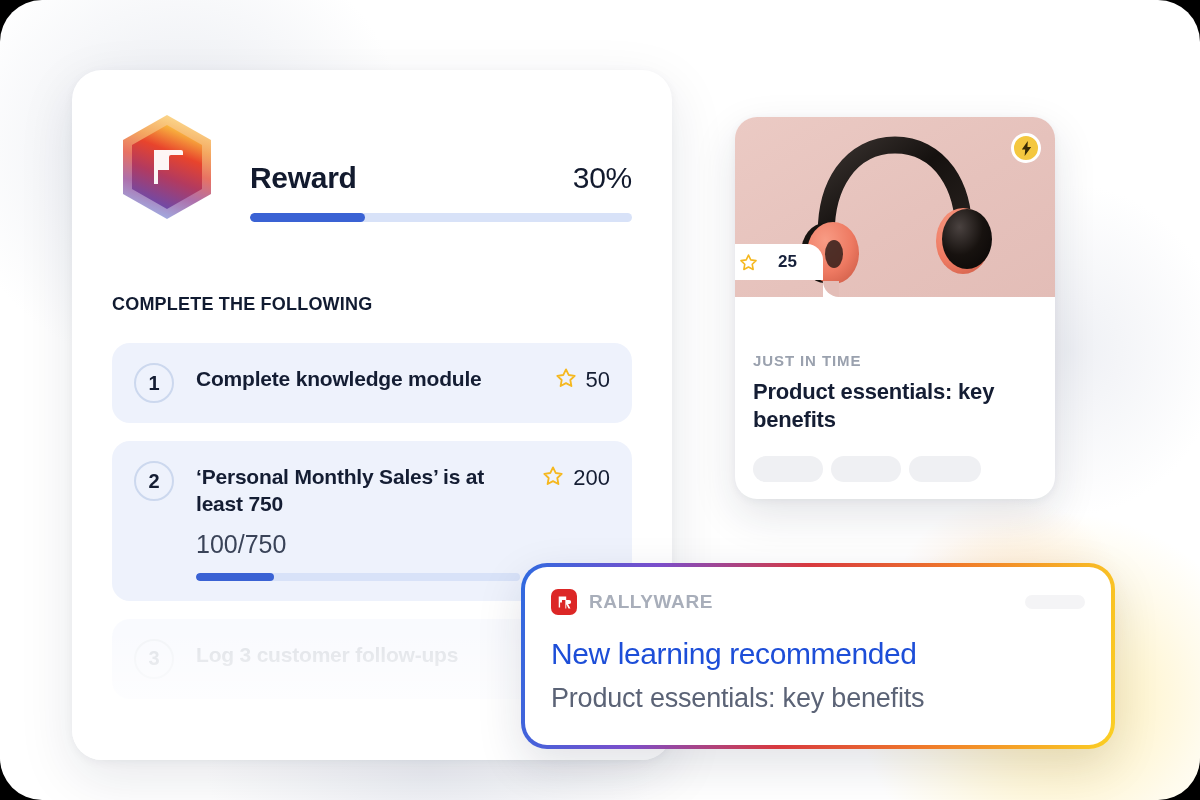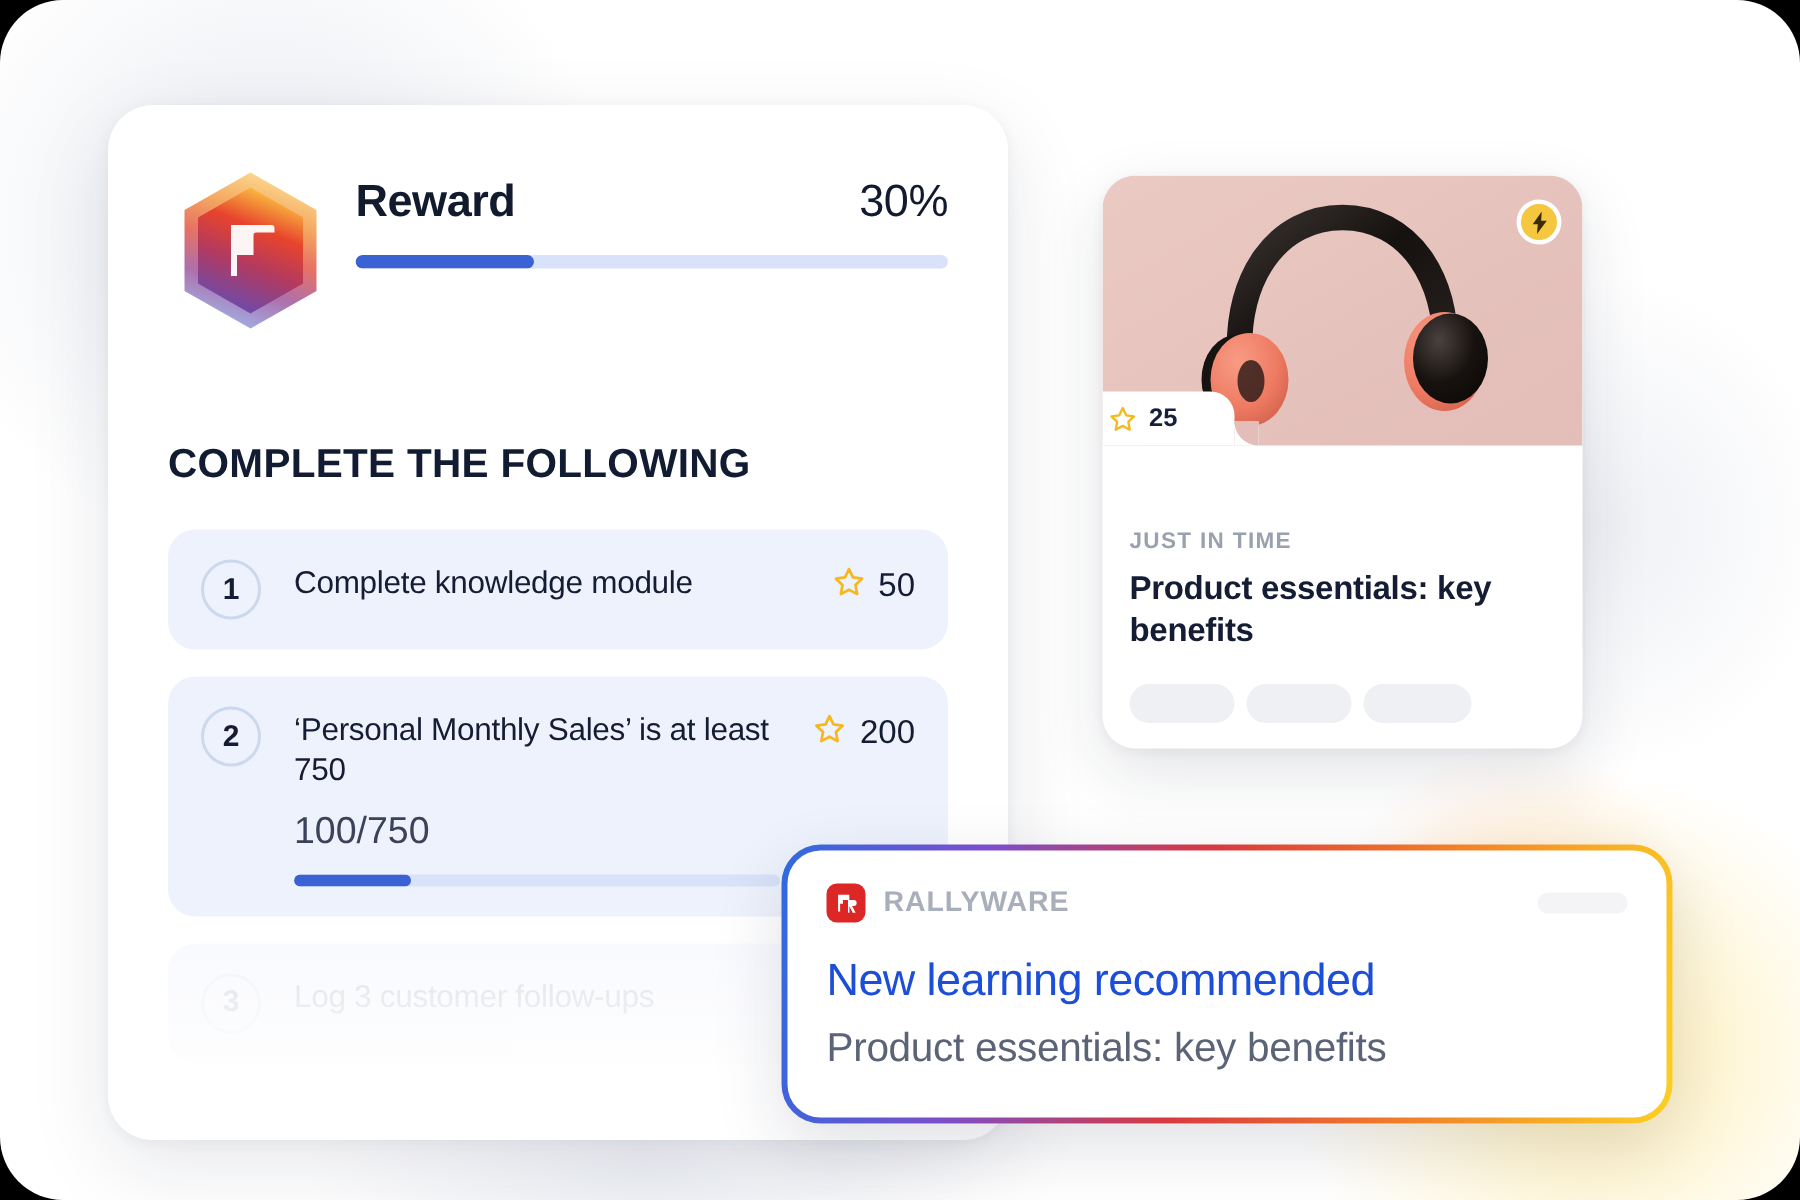--- a/index.html
+++ b/index.html
@@ -59,22 +59,22 @@
     width: 600px; height: 690px;
     background: #ffffff;
     border-radius: 30px;
     box-shadow: 0 18px 55px rgba(23,33,61,0.10), 0 2px 10px rgba(23,33,61,0.05);
     overflow: hidden;
     padding: 42px 40px 0 40px;
   }
 
   .reward-head {
     display: flex;
-    align-items: flex-start;
-    gap: 15px;
+    align-items: flex-end;
+    gap: 28px;
   }
 
   .badge-hex {
     width: 110px; height: 110px;
     flex: 0 0 110px;
     position: relative;
   }
   .badge-hex svg { display: block; width: 110px; height: 110px; }
 
   .reward-meter { flex: 1 1 auto; padding-top: 6px; }
@@ -103,21 +103,21 @@
     overflow: hidden;
   }
   .bar-fill {
     height: 100%;
     border-radius: 6px;
     background: #3a62d4;
   }
 
   .section-title {
     margin-top: 72px;
-    font-size: 27px;
+    font-size: 18px;
     font-weight: bold;
     letter-spacing: 0.2px;
     color: #111b31;
   }
 
   .task-list { margin-top: 28px; }
 
   .task {
     position: relative;
     background: #eef2fc;
@@ -133,21 +133,21 @@
     width: 40px; height: 40px;
     border-radius: 50%;
     border: 2px solid #ccd8ee;
     display: flex; align-items: center; justify-content: center;
     font-size: 20px; font-weight: bold;
     color: #141d33;
   }
   .task-body { flex: 1 1 auto; min-width: 0; padding-top: 3px; }
   .task-name {
     font-size: 21px;
-    font-weight: normal;
+    font-weight: bold;
     color: #141d33;
     line-height: 1.28;
     letter-spacing: -0.2px;
   }
   .task-progress-text {
     margin-top: 12px;
     font-size: 25px;
     color: #3a4358;
   }
   .task-bar-track {
@@ -204,28 +204,28 @@
     width: 30px; height: 30px;
     border-radius: 50%;
     background: #f4c73f;
     border: 3px solid #ffffff;
     display: flex; align-items: center; justify-content: center;
   }
   .hp { position: absolute; left: 0; top: 0; width: 100%; height: 100%; }
 
   .star-notch {
     position: absolute;
-    left: 0; bottom: 0;
+    left: 0; bottom: 17px;
     height: 36px;
     width: 88px;
     background: #ffffff;
     border-top-right-radius: 16px;
     display: flex;
     align-items: center;
-    gap: 8px;
+    gap: 20px;
     padding-left: 4px;
   }
   .star-notch .cnt { font-size: 17px; font-weight: bold; color: #16203a; }
   .notch-curve {
     position: absolute;
     left: 88px; bottom: 0;
     width: 16px; height: 16px;
     background: #ffffff;
   }
   .notch-curve::after {

